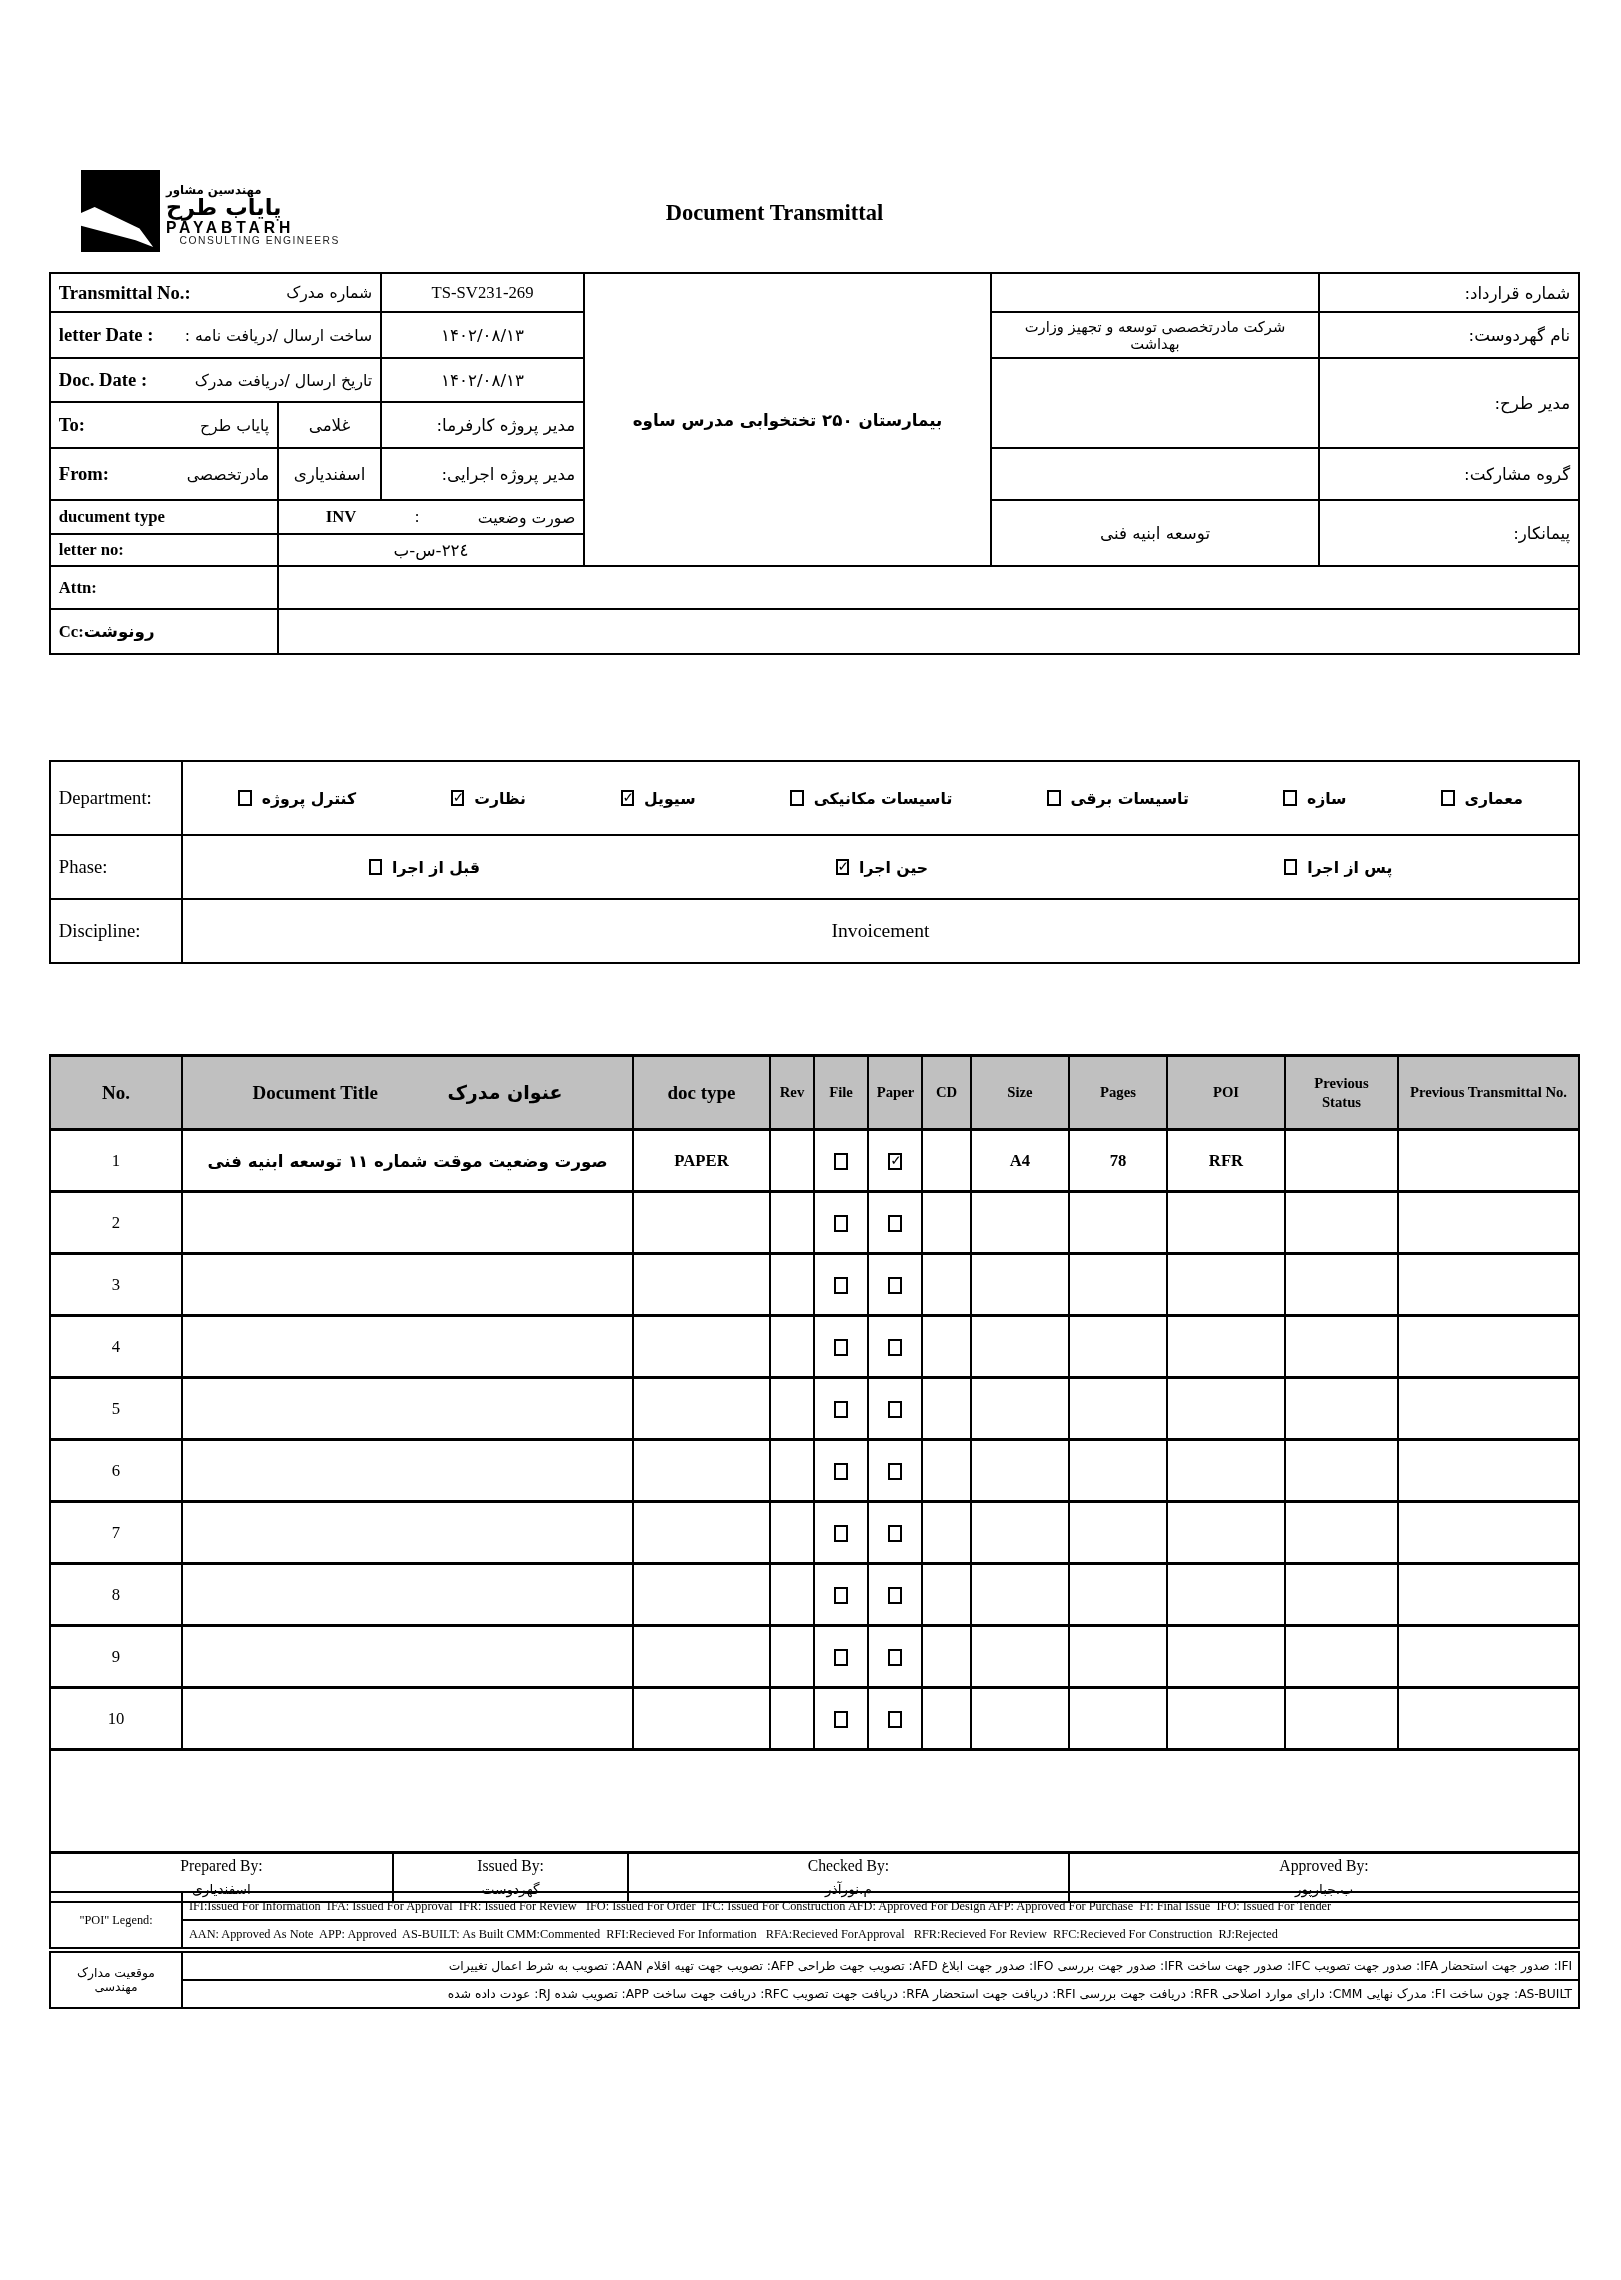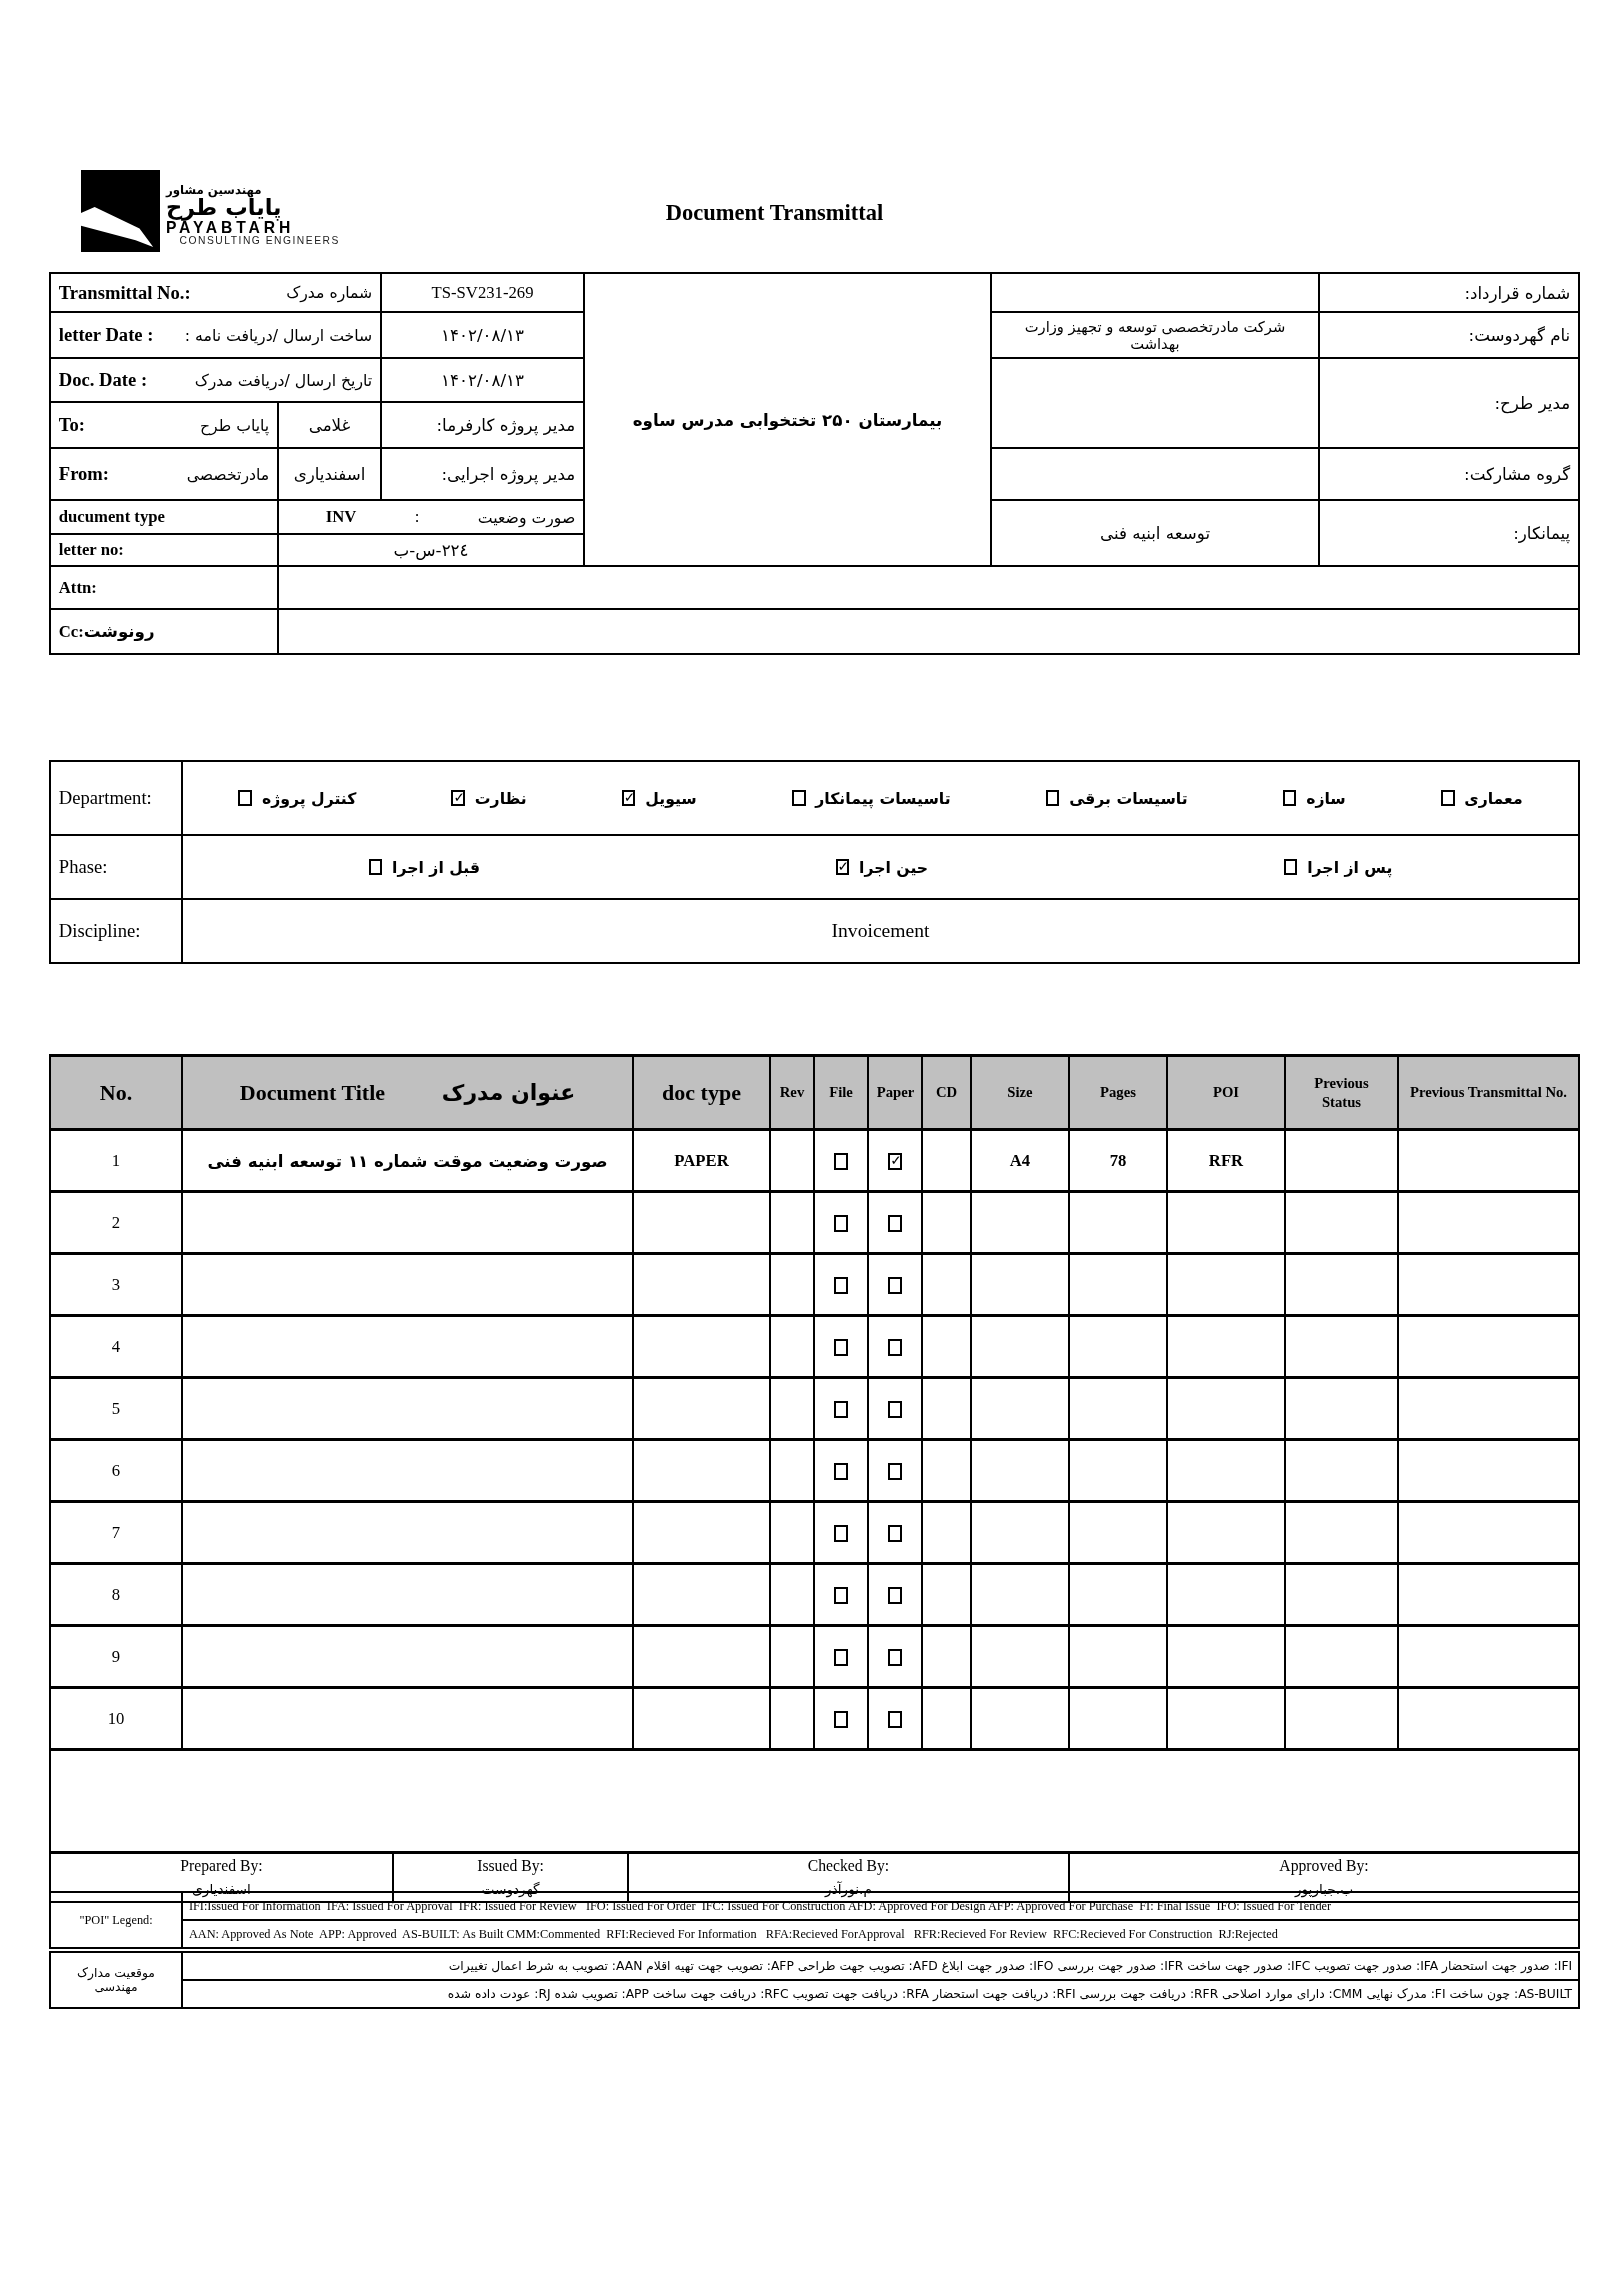--- a/index.html
+++ b/index.html
@@ -46,21 +46,21 @@
   .opt { display: inline-flex; align-items: center; gap: 9.8px; font-size: 15.7px; font-weight: bold; }
 
   
   .cb { display: inline-block; width: 13.7px; height: 16.7px; border: 2px solid #000; background: #fff; position: relative; vertical-align: middle; }
   .cb.on::after { content: "✓"; position: absolute; left: 0px; top: -2.9px; font-size: 13.7px; font-family: "DejaVu Sans", sans-serif; }
 
   
   .dtable { position: absolute; left: 49px; top: 1054px; width: 1529px; }
   .dtable td { border-width: 3.9px 2px; }
   .dth td { background: #c0c0c0; font-weight: bold; text-align: center; font-size: 14.7px; line-height: 1.25; }
-  .dth .big { font-size: 22px; }
+  .dth .big { font-size: 19px; }
   .drow td { text-align: center; font-size: 16.7px; }
   .dtitle { font-weight: bold; font-size: 16.7px; }
 
   
   .stable { position: absolute; left: 49px; top: 1851px; width: 1529px; }
   .stable td { border-width: 2.9px; font-size: 15.7px; padding: 3.9px 5.9px; }
   .stable .flexl { display: flex; align-items: center; gap: 5.9px; justify-content: flex-start; flex-direction: column; }
   .sv { font-size: 13.7px; }
 
   
@@ -201,21 +201,21 @@
               </span>
           <span class="opt fa">
                 <span>سازه</span>
                 <span class="cb"></span>
               </span>
           <span class="opt fa">
                 <span>تاسیسات برقی</span>
                 <span class="cb"></span>
               </span>
           <span class="opt fa">
-                <span>تاسیسات پیمانکار</span>
+                <span>تاسیسات مکانیکی</span>
                 <span class="cb"></span>
               </span>
           <span class="opt fa">
                 <span>سیویل</span>
                 <span class="cb on"></span>
               </span>
           <span class="opt fa">
                 <span>نظارت</span>
                 <span class="cb on"></span>
               </span>

